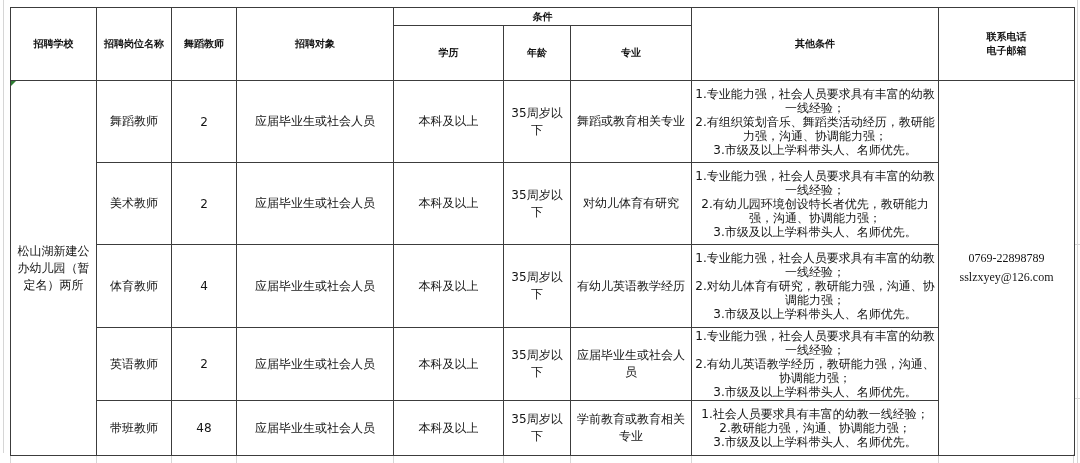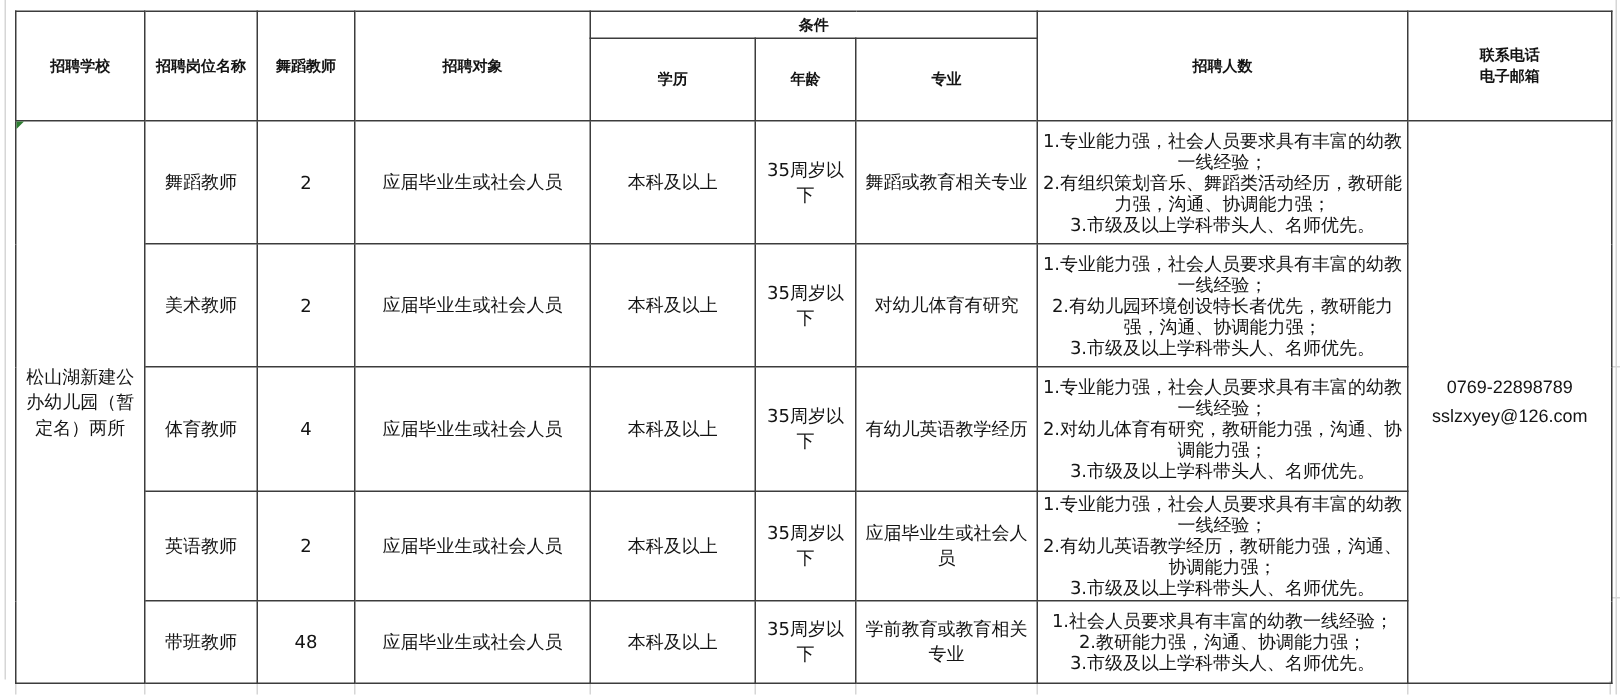--- a/index.html
+++ b/index.html
@@ -25,21 +25,21 @@
   tr.rh1{height:82px;}
   tr.rh2{height:82px;}
   tr.rh3{height:83px;}
   tr.rh4{height:71px;}
   tr.rh5{height:55px;}
   td.cond{
     text-align:left;line-height:14px;font-size:12px;padding:2px 4px;
   }
   td.age{font-size:11px;padding:1px 0;}
   td.contact{
-    font-family:Liberation Sans, sans-serif;font-size:13px;line-height:19px;
+    font-family:Liberation Serif, serif;font-size:13px;line-height:19px;
   }
   
   .gl{position:absolute;background:#d6d6d6;}
   .gl-v{width:1px;}
   .gl-h{height:1px;}
   
   .corner-marker{
     position:absolute;left:11px;top:81px;width:0;height:0;
     border-top:5px solid #2e7d32;border-right:5px solid transparent;
   }
@@ -75,21 +75,21 @@
       <col style="width:136px">
   </colgroup>
 
   <tbody>
       <tr class="rh-cond">
     <th rowspan="2">招聘学校</th>
     <th rowspan="2">招聘岗位名称</th>
     <th rowspan="2">舞蹈教师</th>
     <th rowspan="2">招聘对象</th>
     <th colspan="3">条件</th>
-    <th rowspan="2">招聘人数</th>
+    <th rowspan="2">其他条件</th>
     <th rowspan="2">
       <div>联系电话</div>
       <div>电子邮箱</div>
     </th>
   </tr>
   <tr class="rh-sub">
     <th>学历</th>
     <th>年龄</th>
     <th>专业</th>
   </tr>

